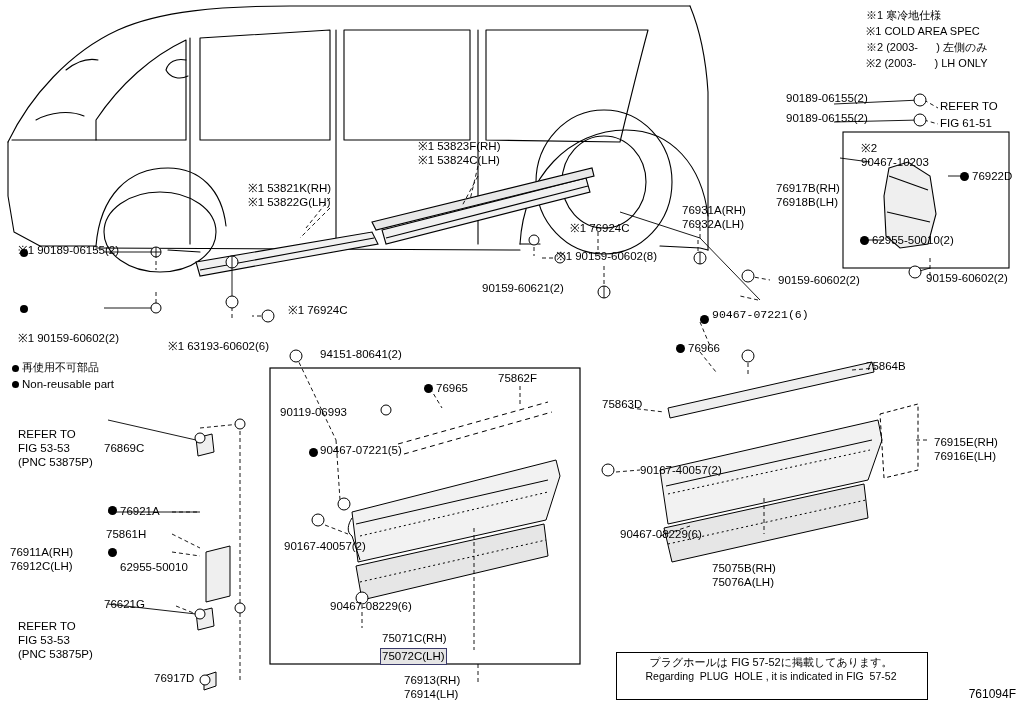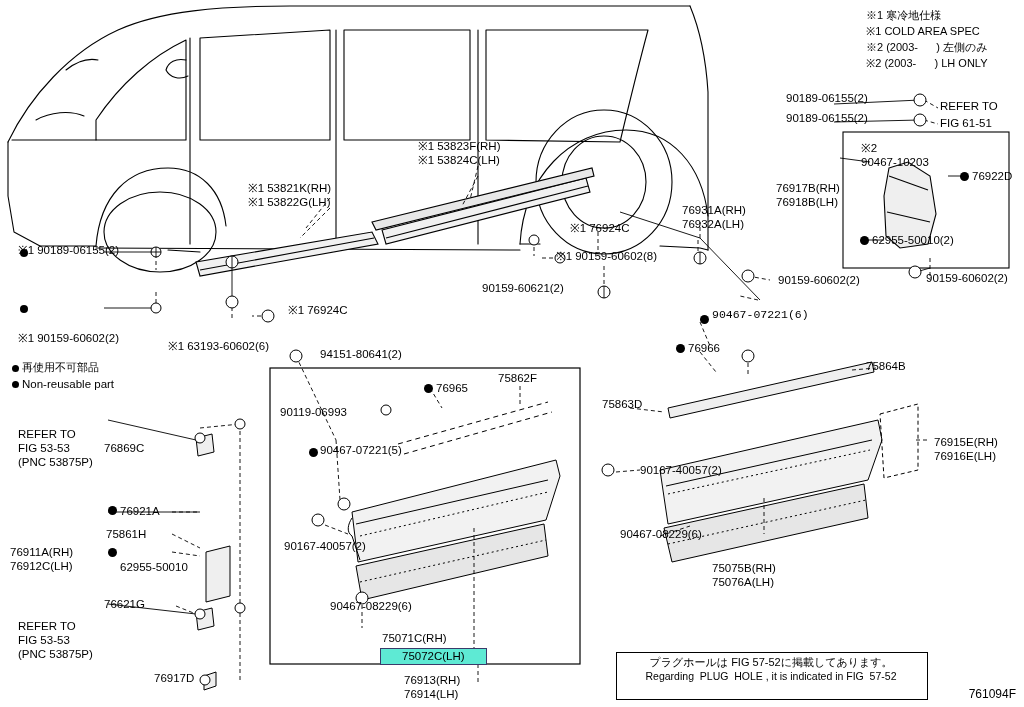--- a/index.html
+++ b/index.html
@@ -5,21 +5,21 @@
   html,body{margin:0;padding:0;background:#ffffff;}
   body{width:1024px;height:707px;position:relative;overflow:hidden;
        font-family:"Liberation Sans", sans-serif;color:#000;}
   #stage{position:absolute;left:0;top:0;width:1024px;height:707px;}
   svg.layer{position:absolute;left:0;top:0;width:1024px;height:707px;}
   .lbl{position:absolute;font-size:11.5px;line-height:13px;white-space:pre;letter-spacing:0px;}
   .lbl.sm{font-size:10.5px;line-height:12.5px;}
   .lbl.jp{font-size:11px;line-height:14px;}
   .lbl.center{text-align:center;}
   .bullet{display:inline-block;width:7px;height:7px;border-radius:50%;background:#000;margin-right:3px;vertical-align:middle;}
-  .hl{background:#5eead4;padding:1px 21px;border:1px solid #3a3a6a;display:inline-block;}
+  .hl{background:#e5e5e5;padding:1px 1px;border:1px solid #3a3a6a;display:inline-block;}
   .boxnote{position:absolute;border:1px solid #000;}
   .codeid{position:absolute;right:8px;bottom:6px;font-size:12px;}
   .marker{position:absolute;border-radius:50%;background:#000;}
 </style>
 </head>
 <body>
 
 <div id="stage">
 
   <svg class="layer" viewBox="0 0 1024 707">

